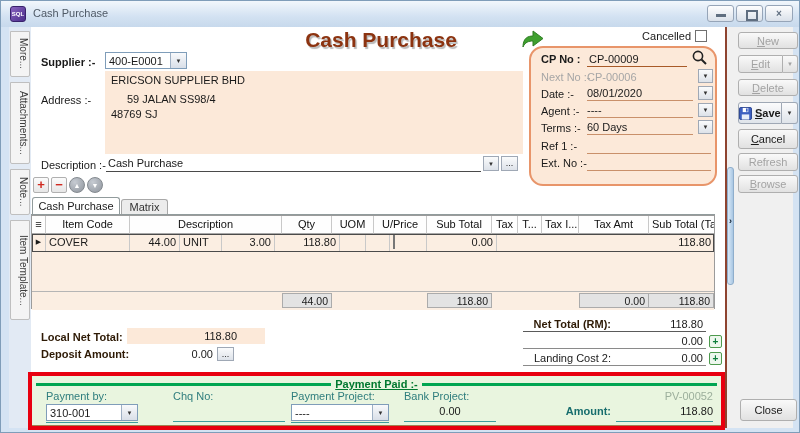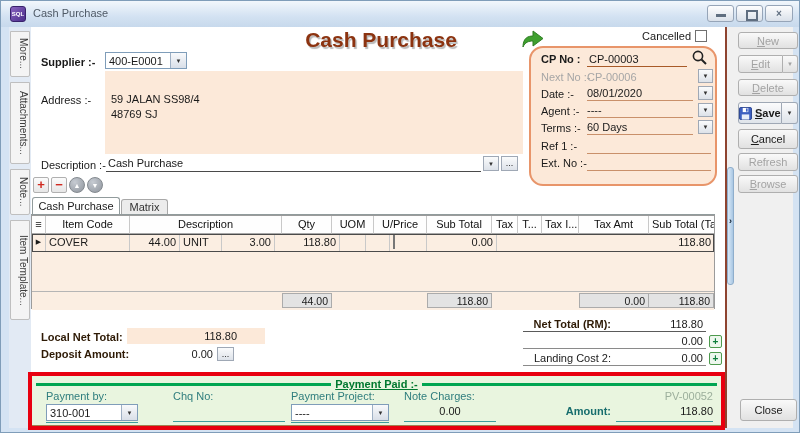--- a/index.html
+++ b/index.html
@@ -124,27 +124,28 @@
   <div class="ab chk" style="left:694px;top:29px;"></div>
 
   <div class="ab blbl" style="left:40px;top:55px;color:#1a1a1a;">Supplier :-</div>
   <div class="ab combo" style="left:104px;top:51px;width:82px;height:17px;">
     <span class="combo-val">400-E0001</span>
     <span class="combo-btn">
         <span class="carat">▼</span>
       </span>
   </div>
   <div class="ab peach" style="left:104px;top:70px;width:418px;height:83px;"></div>
+  <div class="ab" style="left:110px;top:73px;">ERICSON SUPPLIER BHD</div>
   <div class="ab" style="left:40px;top:93px;">Address :-</div>
-  <div class="ab" style="left:110px;top:92px;">59 JALAN SS98/4</div>
+  <div class="ab" style="left:126px;top:92px;">59 JALAN SS98/4</div>
   <div class="ab" style="left:110px;top:107px;">48769 SJ</div>
 
   <div class="ab docpanel"></div>
   <div class="ab blbl" style="left:540px;top:52px;color:#1a1a1a;">CP No :</div>
-  <div class="ab" style="left:588px;top:52px;">CP-00003</div>
+  <div class="ab" style="left:588px;top:52px;">CP-00009</div>
   <div class="ab ul" style="left:586px;top:65px;width:100px;background:#A85A28;"></div>
   <svg class="ab" style="left:690px;top:48px;" width="17" height="17" viewBox="0 0 17 17">
     <circle cx="7" cy="7" r="4.6" fill="none" stroke="#222" stroke-width="1.6"></circle>
     <line x1="10.5" y1="10.5" x2="15" y2="15" stroke="#222" stroke-width="2"></line>
   </svg>
   <div class="ab gray" style="left:540px;top:70px;">Next No :-</div>
   <div class="ab gray" style="left:586px;top:70px;">CP-00006</div>
   <div class="ab sqbtn" style="left:697px;top:68px;width:15px;height:14px;">
       <span class="carat">▼</span>
     </div>
@@ -265,21 +266,21 @@
   <div class="ab paylbl" style="left:172px;top:389px;">Chq No:</div>
   <div class="ab ul tealine" style="left:172px;top:420px;width:112px;"></div>
   <div class="ab paylbl" style="left:290px;top:389px;">Payment Project:</div>
   <div class="ab combo" style="left:290px;top:403px;width:98px;height:17px;">
     <span class="combo-val">----</span>
     <span class="combo-btn">
         <span class="carat">▼</span>
       </span>
   </div>
   <div class="ab ul tealine" style="left:290px;top:421px;width:98px;"></div>
-  <div class="ab paylbl" style="left:403px;top:389px;">Note Charges:</div>
+  <div class="ab paylbl" style="left:403px;top:389px;">Bank Project:</div>
   <div class="ab c" style="left:403px;top:404px;width:92px;">0.00</div>
   <div class="ab ul tealine" style="left:403px;top:420px;width:92px;"></div>
   <div class="ab r" style="left:530px;top:404px;width:80px;font-weight:bold;color:#176D6D;">Amount:</div>
   <div class="ab r" style="left:614px;top:404px;width:98px;">118.80</div>
   <div class="ab ul tealine" style="left:615px;top:420px;width:97px;"></div>
   <div class="ab redrect"></div>
 
   <div class="ab btn dis" style="top:31px;height:17px;"><u>N</u>ew</div>
   <div class="ab splitbtn" style="top:54px;height:18px;">
     <span class="btn dis" style="position:static;flex:1;border-radius:3px 0 0 3px;"><u>E</u>dit</span>

